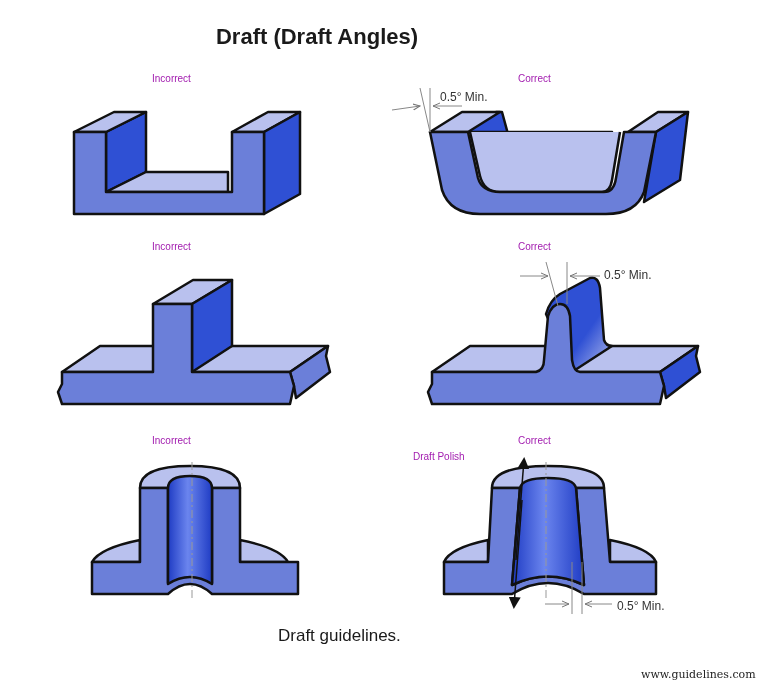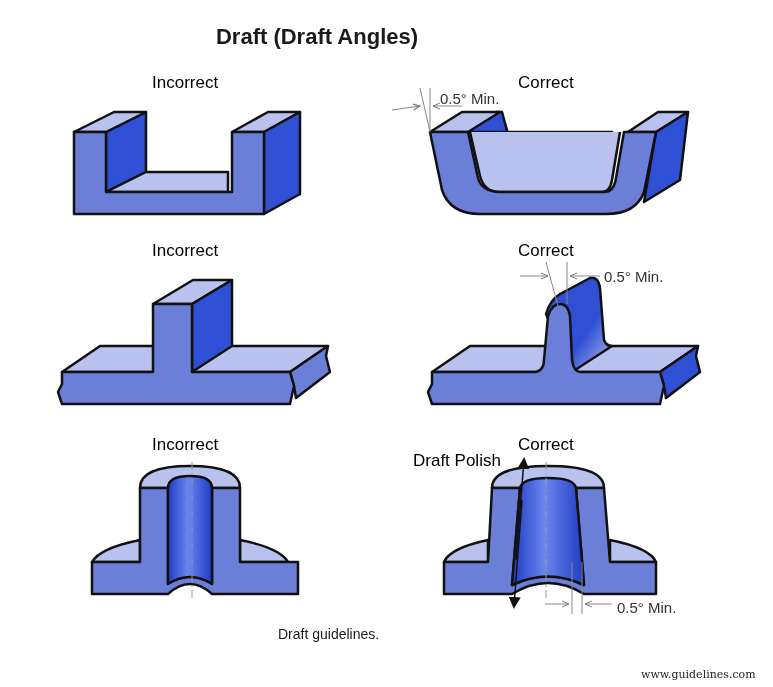--- a/index.html
+++ b/index.html
@@ -1,20 +1,20 @@
 <!DOCTYPE html>
 <html><head>
 <meta charset="utf-8">
 <style>
   html, body { margin: 0; padding: 0; background: #ffffff; }
   body { width: 773px; height: 687px; position: relative; overflow: hidden; font-family: "Liberation Sans", sans-serif; }
   .title { position: absolute; left: 0; width: 634px; top: 24px; text-align: center; font-size: 22px; font-weight: bold; color: #1a1a1a; }
-  .lbl { position: absolute; font-size: 17px; color: #000000; }
-  .dim { position: absolute; font-size: 15px; color: #333; }
-  .caption { position: absolute; left: 278px; top: 626px; font-size: 14px; color: #1a1a1a; }
+  .lbl { position: absolute; font-size: 10px; color: #a21caf; }
+  .dim { position: absolute; font-size: 12px; color: #333; }
+  .caption { position: absolute; left: 278px; top: 626px; font-size: 17px; color: #1a1a1a; }
   .watermark { position: absolute; left: 641px; top: 668px; font-family: "DejaVu Serif", serif; font-size: 11px; color: #222; }
   svg.fig { position: absolute; left: 0; top: 0; }
 </style>
 </head>
 <body>
 
 <div class="title">Draft (Draft Angles)</div>
 
 <div class="lbl" style="left:152px;top:73px">Incorrect</div>
 <div class="lbl" style="left:518px;top:73px">Correct</div>

